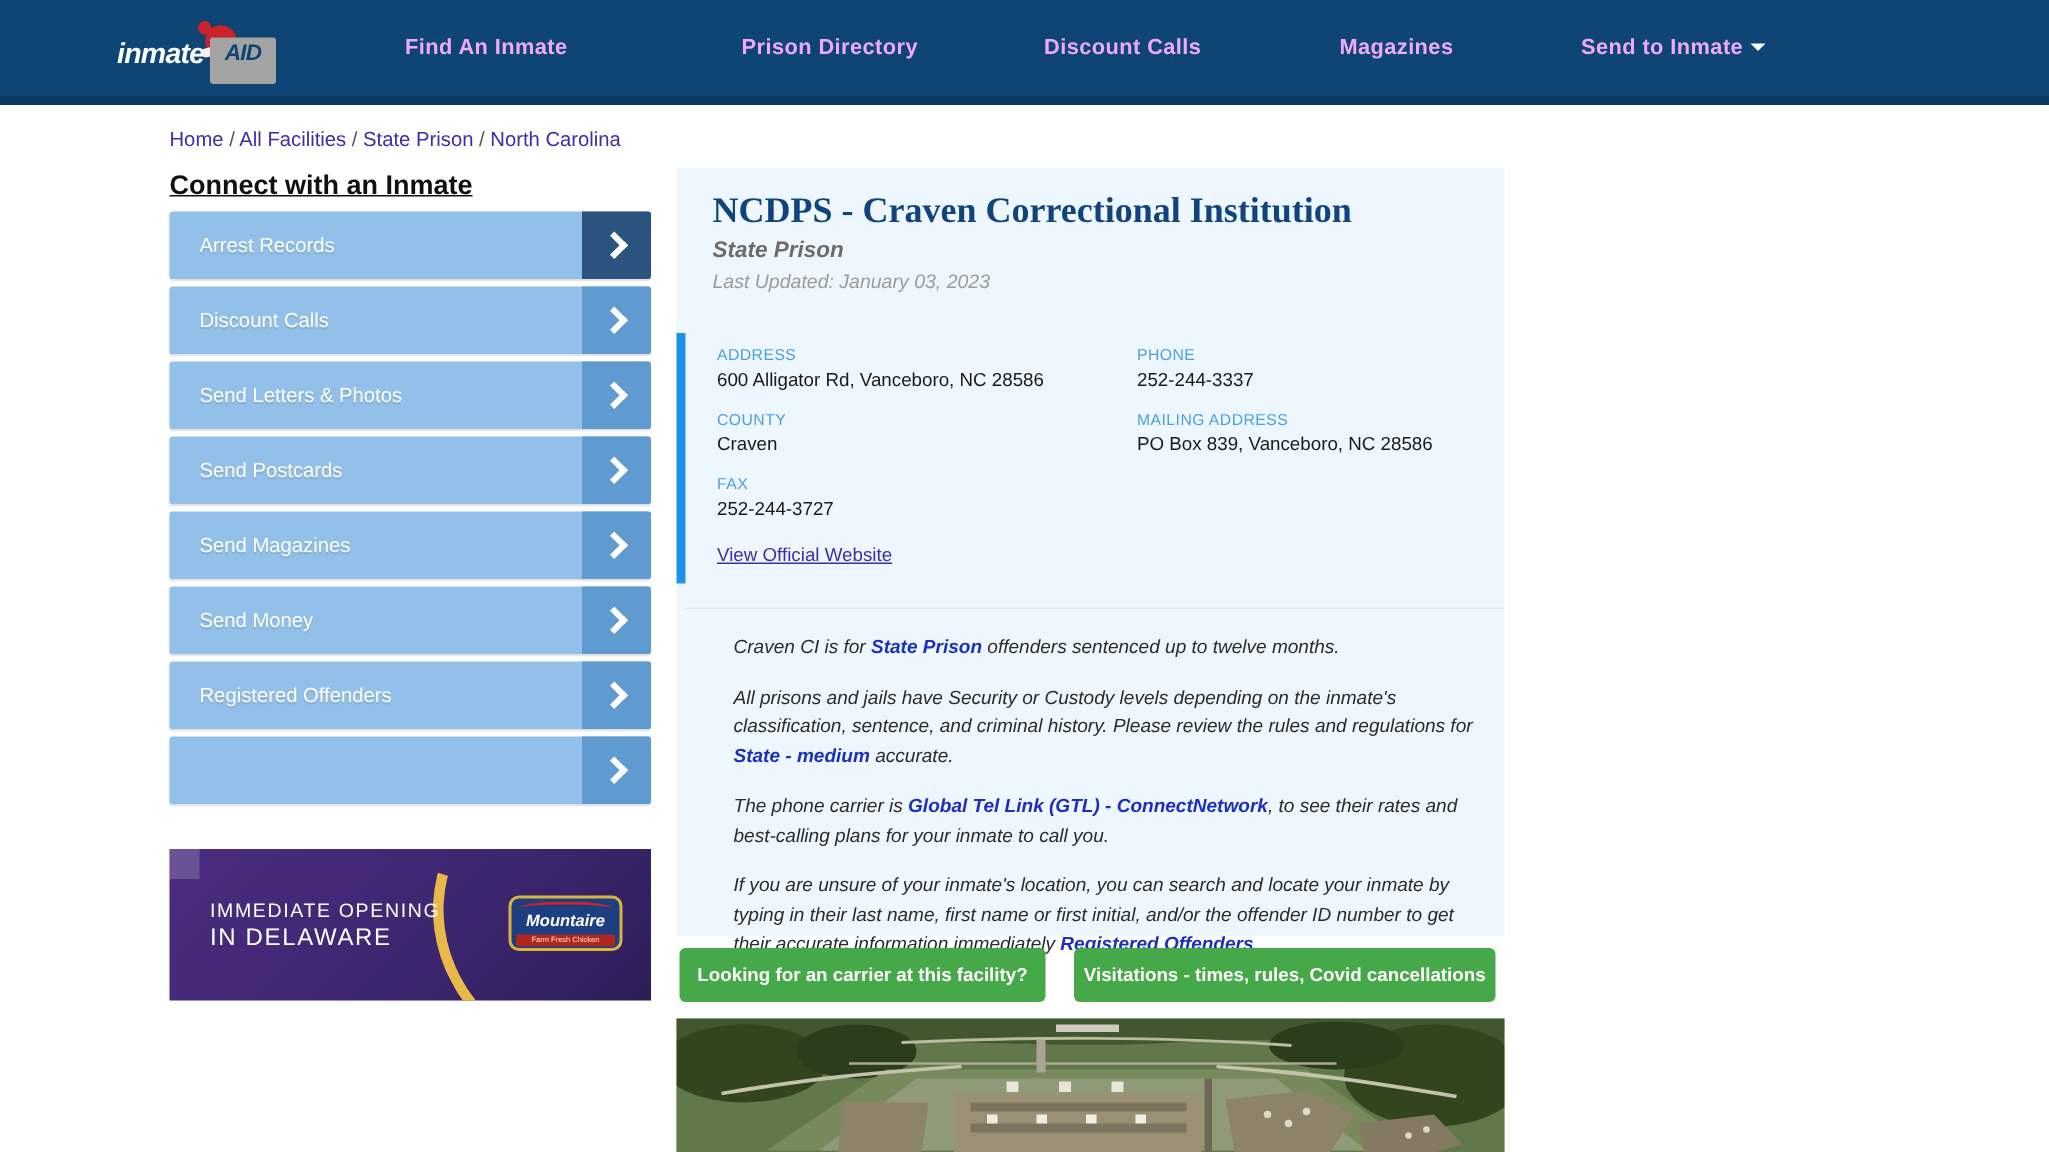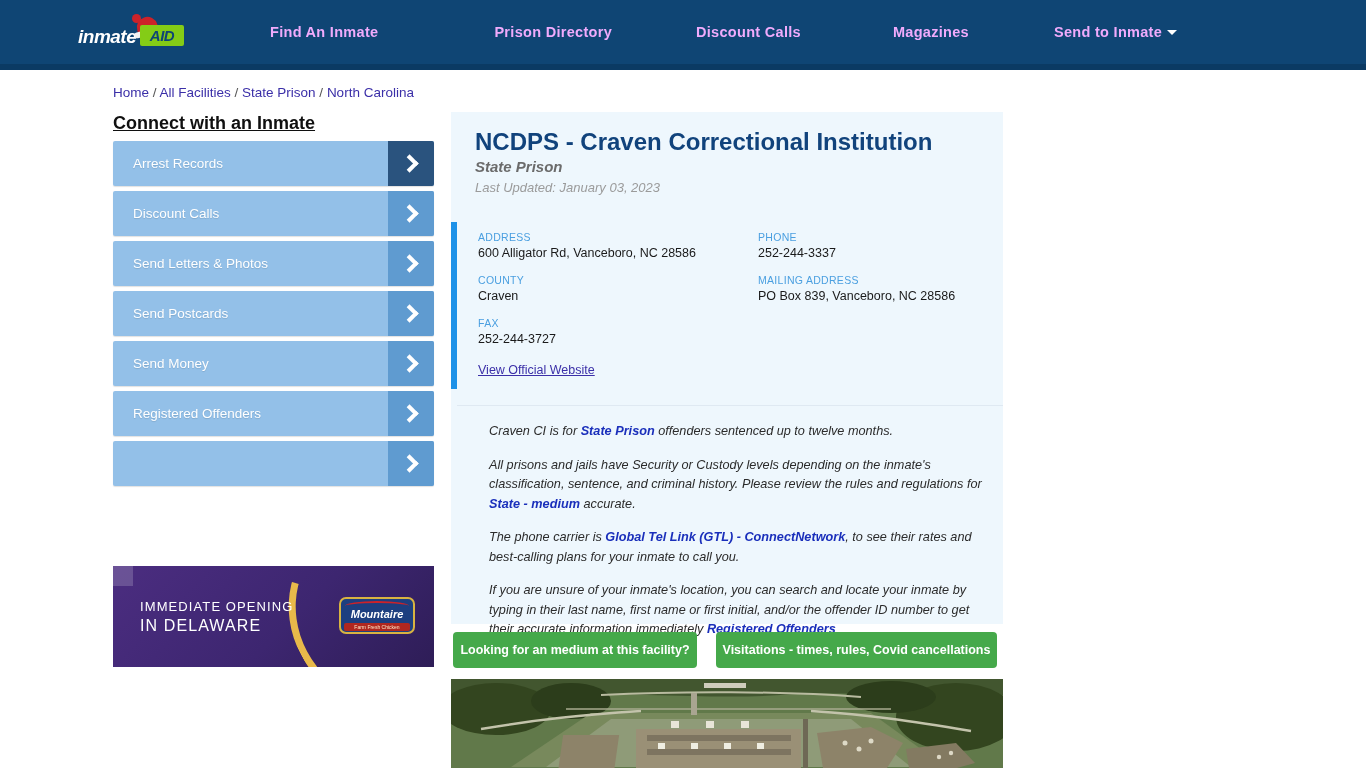--- a/index.html
+++ b/index.html
@@ -29,22 +29,22 @@
   .logo-inmate {
     position: absolute; left: 0; top: 5px;
     color: #ffffff;
     font-size: 19px;
     font-weight: bold;
     font-style: italic;
     letter-spacing: -0.5px;
   }
   .logo-aid-box {
     position: absolute; left: 62px; top: 4px;
-    width: 44px; height: 21px;
-    background: #84cc16;
+    width: 44px; height: 31px;
+    background: #a3a3a3;
     border-radius: 2px;
     text-decoration: underline;
   }
   .logo-aid-text {
     position: absolute; left: 0; top: 2px;
     width: 44px; text-align: center;
     color: #0f4574;
     font-size: 15px; font-weight: bold; font-style: italic;
     letter-spacing: -0.5px;
   }
@@ -217,20 +217,21 @@
   
   .card {
     position: absolute; left: 451px; top: 112px;
     width: 552px; height: 512px;
     background: #eef7fd;
   }
   .card-title {
     position: absolute; left: 24px; top: 16px;
     font-size: 24px; font-weight: bold;
     color: #11437c;
+    font-family: Liberation Serif, serif;
   }
   .card-sub {
     position: absolute; left: 24px; top: 46px;
     font-size: 15px; font-weight: bold; font-style: italic;
     color: #6b6b6b;
   }
   .card-updated {
     position: absolute; left: 24px; top: 68px;
     font-size: 13px; font-style: italic;
     color: #9b9b9b;
@@ -367,20 +368,26 @@
       </span>
   </div>
   <div class="side-btn">
     <span class="side-btn-label">Send Letters &amp; Photos</span>
     <span class="side-btn-arrow">
         <i class="chev"></i>
       </span>
   </div>
   <div class="side-btn">
     <span class="side-btn-label">Send Postcards</span>
+    <span class="side-btn-arrow">
+        <i class="chev"></i>
+      </span>
+  </div>
+  <div class="side-btn">
+    <span class="side-btn-label">Send Magazines</span>
     <span class="side-btn-arrow">
         <i class="chev"></i>
       </span>
   </div>
   <div class="side-btn">
     <span class="side-btn-label">Send Money</span>
     <span class="side-btn-arrow">
         <i class="chev"></i>
       </span>
   </div>
@@ -448,21 +455,21 @@
   <div class="divider"></div>
 
   <div class="desc">
     <p><span>Craven CI is for </span><a href="#">State Prison</a><span> offenders sentenced up to twelve months.</span></p>
     <p><span>All prisons and jails have Security or Custody levels depending on the inmate's classification, sentence, and criminal history. Please review the rules and regulations for </span><a href="#">State - medium</a><span> accurate.</span></p>
     <p><span>The phone carrier is </span><a href="#">Global Tel Link (GTL) - ConnectNetwork</a><span>, to see their rates and best-calling plans for your inmate to call you.</span></p>
     <p><span>If you are unsure of your inmate's location, you can search and locate your inmate by typing in their last name, first name or first initial, and/or the offender ID number to get their accurate information immediately </span><a href="#">Registered Offenders</a></p>
   </div>
 </div>
 
-<div class="btn-green btn-inmate">Looking for an medium at this facility?</div>
+<div class="btn-green btn-inmate">Looking for an carrier at this facility?</div>
 <div class="btn-green btn-visit">Visitations - times, rules, Covid cancellations</div>
 
 <div class="photo">
   <svg width="552" height="89" viewBox="0 0 552 89">
     <rect x="0" y="0" width="552" height="89" fill="#61794a"></rect>
     <rect x="0" y="0" width="552" height="10" fill="#3f5230"></rect>
     <path d="M0 0 H552 V16 C470 22 400 10 330 16 C250 22 120 8 0 18 Z" fill="#42562f"></path>
     <ellipse cx="45" cy="30" rx="55" ry="26" fill="#33451f"></ellipse>
     <ellipse cx="120" cy="22" rx="40" ry="18" fill="#2c3d1b"></ellipse>
     <ellipse cx="505" cy="38" rx="60" ry="34" fill="#33451f"></ellipse>

